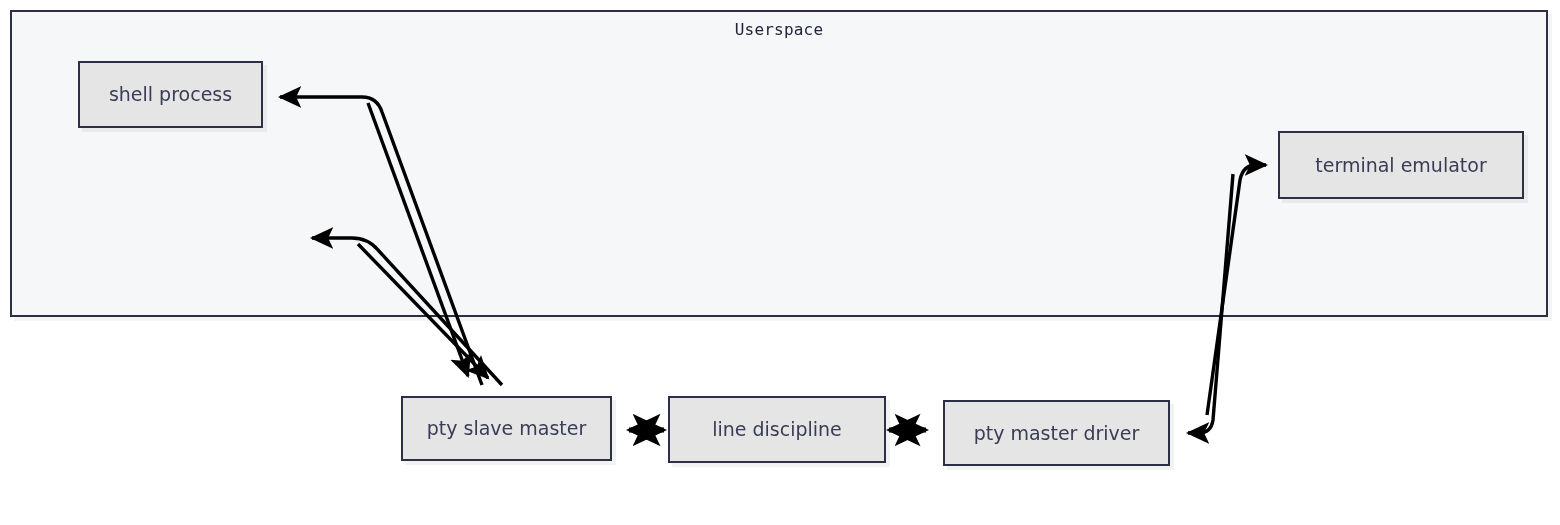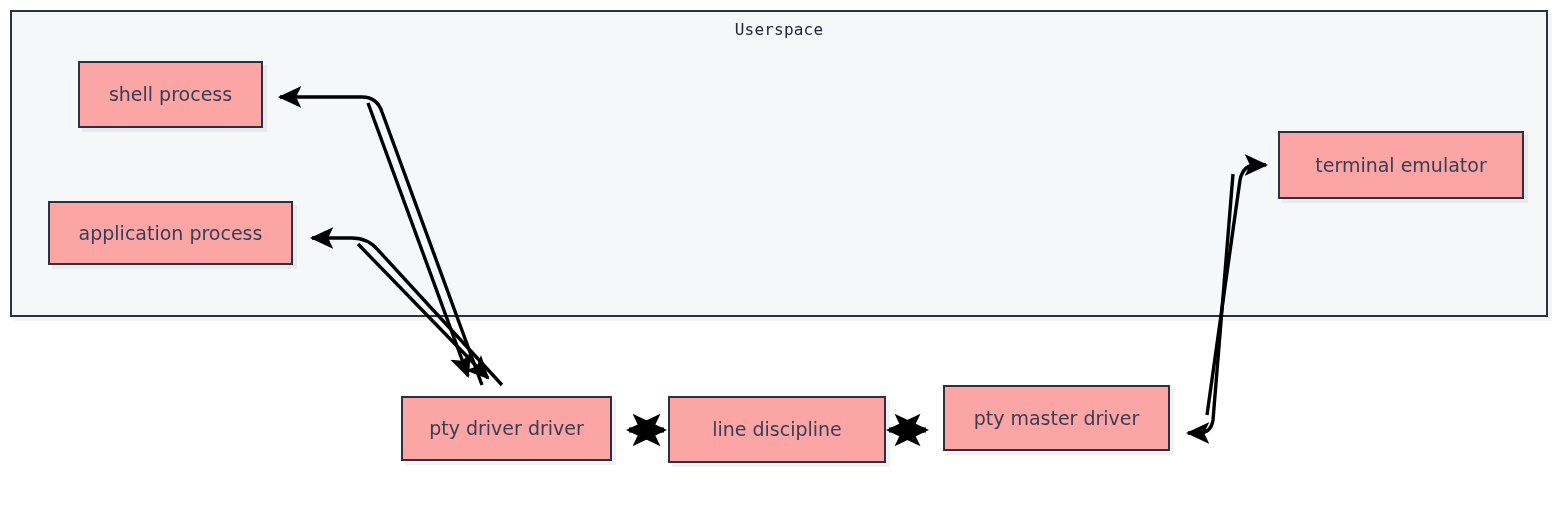--- a/index.html
+++ b/index.html
@@ -44,42 +44,42 @@
     white-space: nowrap;
   }
   #userspace { left: 10px; top: 10px; width: 1538px; height: 307px; }
   #kernelspace { left: 364px; top: 344px; width: 842px; height: 168px; }
   #userspace .container-label { top: 8px; }
   #kernelspace .container-label { top: 8px; }
 
   
   .node {
     position: absolute;
-    background: #fca5a5;
+    background: #e5e5e5;
     border: 2px solid #2d2f45;
     box-sizing: border-box;
     display: flex;
     align-items: center;
     justify-content: center;
     box-shadow: 4px 4px 0 0 rgba(0,0,0,0.05);
     z-index: 3;
   }
   .node-label {
     font-family: "DejaVu Sans", "Liberation Sans", sans-serif;
     font-size: 19px;
     color: #3a3c55;
     white-space: nowrap;
     line-height: 1;
   }
   #shell-process        { left: 78px;   top: 61px;  width: 185px; height: 67px; }
   #application-process  { left: 48px;   top: 201px; width: 245px; height: 64px; }
   #terminal-emulator    { left: 1278px; top: 131px; width: 246px; height: 68px; }
   #pty-slave-driver     { left: 401px;  top: 396px; width: 211px; height: 65px; }
   #line-discipline      { left: 668px;  top: 396px; width: 218px; height: 67px; }
-  #pty-master-driver    { left: 943px;  top: 385px; width: 227px; height: 66px; }
+  #pty-master-driver    { left: 943px;  top: 400px; width: 227px; height: 66px; }
 </style>
 </head>
 <body>
 
 <div id="canvas">
 
   <div class="container" id="userspace">
     <div class="container-label">Userspace</div>
   </div>
 
@@ -121,30 +121,27 @@
 
     <g>
       <path d="M 1233 174 L 1213 420 Q 1211 433 1199 433 L 1188 433" fill="none" stroke="#000000" stroke-width="3.4" stroke-linejoin="round" marker-end="url(#arrowEnd)"></path>
     </g>
   </svg>
 
   <div class="node" id="shell-process">
     <span class="node-label">shell process</span>
   </div>
 
-  <div class="node" id="application-process">
-    <span class="node-label">application process</span>
-  </div>
 
   <div class="node" id="terminal-emulator">
     <span class="node-label">terminal emulator</span>
   </div>
 
   <div class="node" id="pty-slave-driver">
-    <span class="node-label">pty driver driver</span>
+    <span class="node-label">pty slave master</span>
   </div>
 
   <div class="node" id="line-discipline">
     <span class="node-label">line discipline</span>
   </div>
 
   <div class="node" id="pty-master-driver">
     <span class="node-label">pty master driver</span>
   </div>
 

